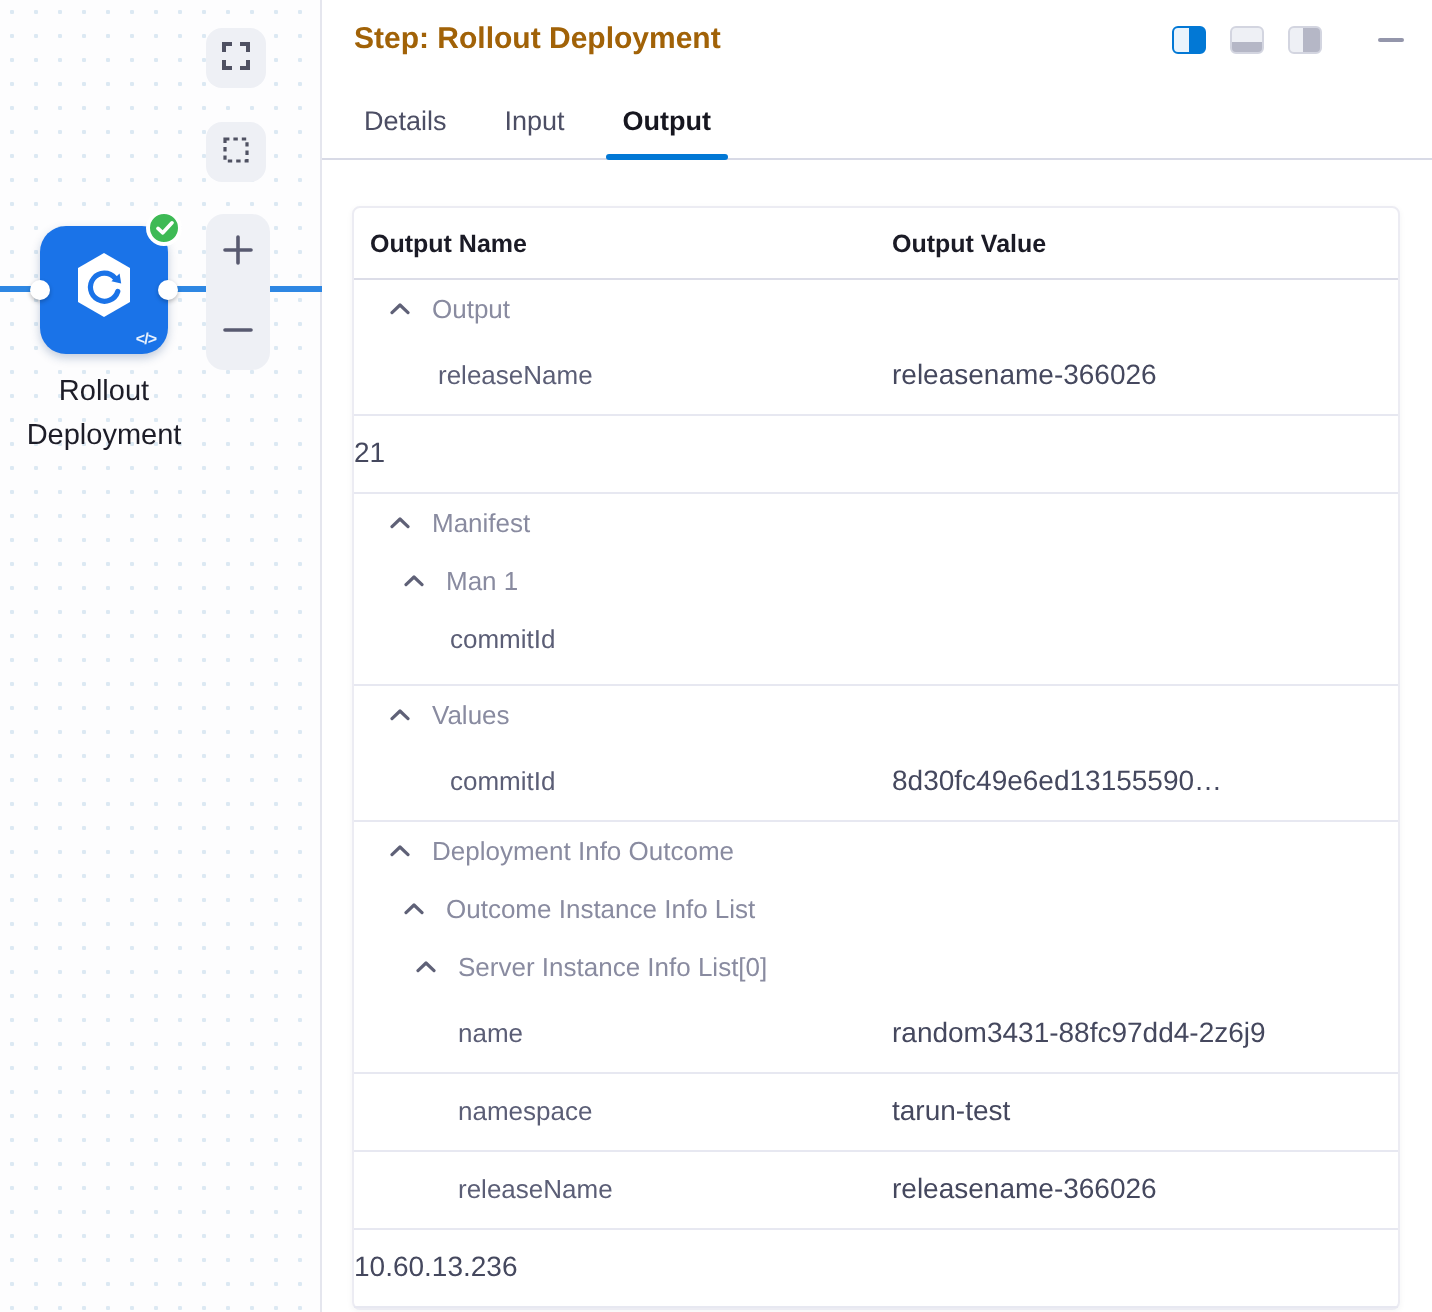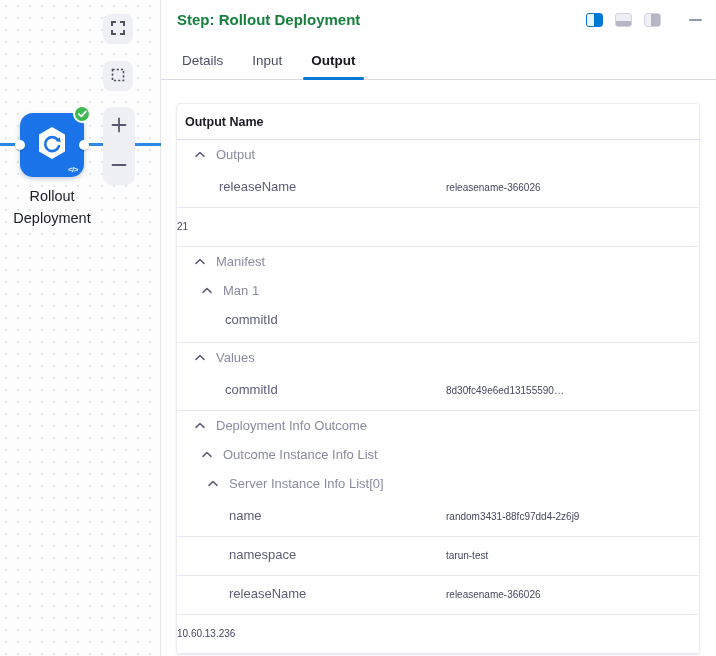--- a/index.html
+++ b/index.html
@@ -104,21 +104,21 @@
     display: flex; align-items: center; justify-content: center;
   }
 
   
   .panel { flex: 1; display: flex; flex-direction: column; background: #fff; min-width: 0; }
   .panel-header {
     display: flex; justify-content: space-between; align-items: flex-start;
     padding: 9px 14px 0 16px;
     height: 42px;
   }
-  .panel-title { font-size: 15px; font-weight: 700; color: #15803d; padding-top: 2px; }
+  .panel-title { font-size: 15px; font-weight: 700; color: #a16207; padding-top: 2px; }
   .view-toggles { display: flex; align-items: center; gap: 12px; padding-top: 4px; }
   .vt-icon { width: 17px; height: 14px; border-radius: 3px; cursor: pointer; }
   .vt-split {
     border: 1.5px solid #0278d5;
     background: linear-gradient(to right, #eaf4fc 50%, #0278d5 50%);
   }
   .vt-bottom {
     border: 1px solid #d3d5e0;
     background: linear-gradient(to bottom, #eef0f5 58%, #b5b7c6 58%);
   }
@@ -189,21 +189,21 @@
     width: 269px; flex: none;
     font-size: 13px; line-height: 20px;
     color: #5b5e76;
   }
   .row-kv.lvl1 .cell-name { padding-left: 42px; }
   .row-kv.lvl2 .cell-name { padding-left: 48px; }
   .row-kv.lvl3 .cell-name { padding-left: 52px; }
   .cell-value {
     flex: 1;
     max-width: 212px;
-    font-size: 10px; line-height: 27px;
+    font-size: 14px; line-height: 27px;
     color: #45485e;
     overflow-wrap: break-word;
   }
 </style>
 </head>
 <body>
 
 <div class="canvas">
 
   <button class="canvas-btn btn-fullscreen">
@@ -283,20 +283,21 @@
   <div class="tabs">
     <div class="tab">Details</div>
     <div class="tab">Input</div>
     <div class="tab active">Output</div>
   </div>
 
   <div class="content">
     <div class="card">
       <div class="thead">
         <div class="th th-name">Output Name</div>
+        <div class="th th-value">Output Value</div>
       </div>
       <div id="table-body">
           <div class="row-section lvl1">
             <span class="chev">
               <svg width="10" height="7" viewBox="0 0 10 7" fill="none" stroke="#5f6177" stroke-width="1.6" stroke-linecap="round" stroke-linejoin="round">
                 <path d="M1 5.3 L5 1.5 L9 5.3"></path>
               </svg>
             </span>
             <span class="sec-label">Output</span>
           </div>

